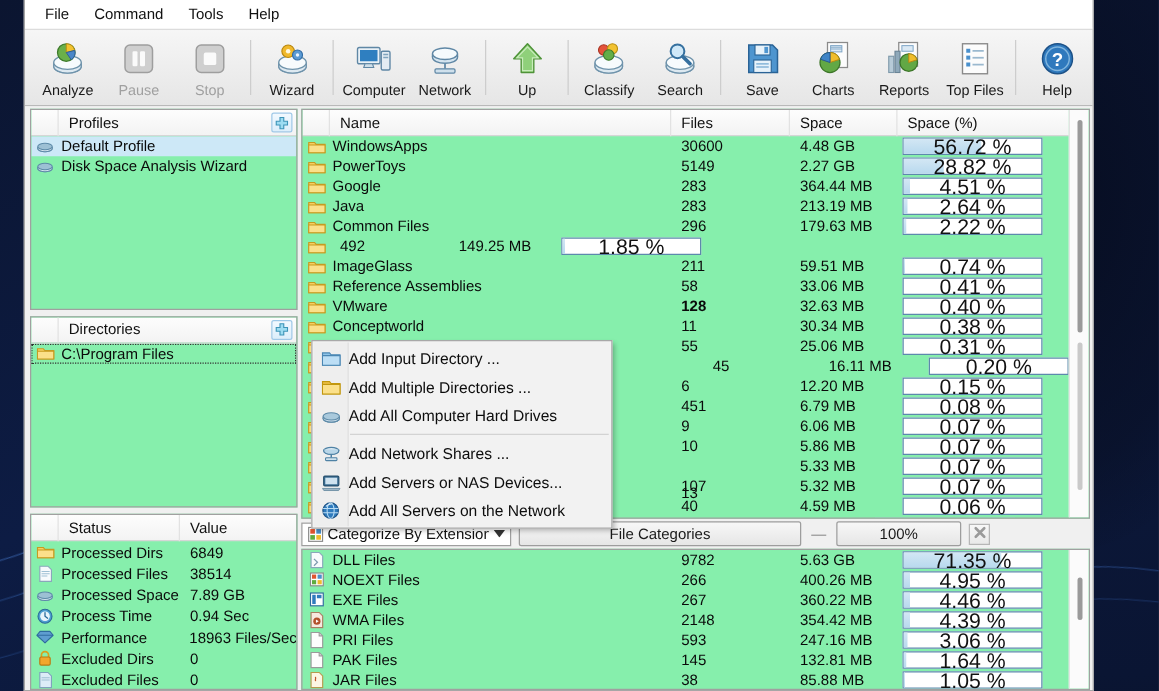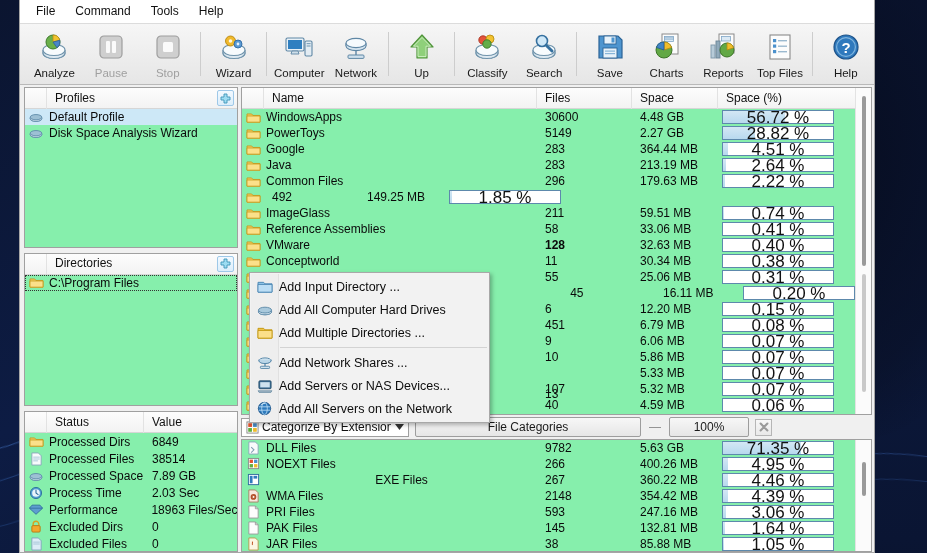--- a/index.html
+++ b/index.html
@@ -238,21 +238,21 @@
   .btn-gray {
     height: 20px;
     border: 1px solid #9d9d9d;
     border-radius: 2px;
     background: linear-gradient(#f7f7f7,#e6e6e6);
     font-size: 12px; color: #1a1a1a;
     display: flex; align-items: center; justify-content: center;
     cursor: default;
   }
   #btn-filecats { flex: 1 1 auto; max-width: 226px; }
-  #btn-zoom { width: 80px; }
+  #btn-zoom { width: 100px; }
   .dash { color:#888; font-size: 12px; padding: 0 2px; }
   .closebox {
     width: 17px; height: 17px;
     border: 1px solid #b6b6b6;
     background: linear-gradient(#f7f7f7,#e9e9e9);
     display: flex; align-items:center; justify-content:center;
     cursor: default;
   }
 
   
@@ -617,21 +617,21 @@
 
           <div class="row" style="height:17px;">
             <span class="ico16">
               <svg width="14" height="14" viewBox="0 0 16 16">
                 <circle cx="8" cy="8" r="6.4" fill="#4f9fd0" stroke="#2b6b9a" stroke-width="1"></circle>
                 <circle cx="8" cy="8" r="4.4" fill="#e9f4fb"></circle>
                 <path d="M8 4.6V8l2.4 1.8" stroke="#2b6b9a" stroke-width="1.2" fill="none" stroke-linecap="round"></path>
               </svg>
             </span>
             <span class="cell txt" style="width:97px;padding-left:2px;">Process Time</span>
-            <span class="cell txt">2.03 Sec</span>
+            <span class="cell txt">0.94 Sec</span>
           </div>
 
           <div class="row" style="height:17px;">
             <span class="ico16">
               <svg width="14" height="13" viewBox="0 0 16 14">
                 <path d="M3.5 2h9l3 3.5L8 12.5 .5 5.5z" fill="#5e9dd0" stroke="#2f6b9e" stroke-width="1" stroke-linejoin="round"></path>
                 <path d="M.5 5.5h15" stroke="#2f6b9e" stroke-width=".9"></path>
               </svg>
             </span>
             <span class="cell txt" style="width:97px;padding-left:2px;">Performance</span>
@@ -1045,21 +1045,21 @@
                 </span>
               </div>
               <div class="row">
                 <span class="ico16">
                   <svg width="13" height="14" viewBox="0 0 14 15">
                     <rect x="1.5" y="1.5" width="11" height="11" fill="#fff" stroke="#2f6b9e" stroke-width="1"></rect>
                     <rect x="3" y="3" width="3" height="8" fill="#2f7bbd"></rect>
                     <rect x="7" y="3" width="4" height="3" fill="#2f7bbd"></rect>
                   </svg>
                 </span>
-                <span class="cell txt" style="width: 273px; padding-left: 2px; text-align: center;">EXE Files</span>
+                <span class="cell txt" style="width: 273px; padding-left: 2px;">EXE Files</span>
                 <span class="cell txt" style="width: 95px;">267</span>
                 <span class="cell txt" style="width: 86px;">360.22 MB</span>
                 <span class="pct-wrap">
                   <span class="pct-fill" style="width: 4.46%;"></span>
                   <span class="pct-text txt">4.46 %</span>
                 </span>
               </div>
               <div class="row">
                 <span class="ico16">
                   <svg width="13" height="14" viewBox="0 0 14 15">
@@ -1140,36 +1140,36 @@
           <path d="M1 2.5h6l1.4 1.6H16V13H1z" fill="#8fc4e8" stroke="#4a86b3" stroke-width="1"></path>
           <path d="M1 4.8h15V13H1z" fill="#bcdef5" stroke="#4a86b3" stroke-width=".9"></path>
         </svg>
       </span>
       <span class="txt">Add Input Directory ...</span>
     </div>
 
     <div class="ctx-item">
       <span class="ctx-ico">
         <svg width="16" height="14" viewBox="0 0 17 15">
+          <path d="M1 2.5h6l1.4 1.6H16V13H1z" fill="#f0c54c" stroke="#c2970f" stroke-width="1"></path>
+          <path d="M1 4.8h15V13H1z" fill="#fbe08a" stroke="#c2970f" stroke-width=".9"></path>
+        </svg>
+      </span>
+      <span class="txt">Add Multiple Directories ...</span>
+    </div>
+
+    <div class="ctx-item">
+      <span class="ctx-ico">
+        <svg width="16" height="14" viewBox="0 0 17 15">
           <ellipse cx="8.5" cy="9.5" rx="7" ry="3.1" fill="#eaf2f7" stroke="#5d8aa8" stroke-width="1"></ellipse>
           <path d="M1.5 8v1.5c0 1.7 3.1 3.1 7 3.1s7-1.4 7-3.1V8" fill="#d2e3ee" stroke="#5d8aa8" stroke-width="1"></path>
           <ellipse cx="8.5" cy="7.6" rx="7" ry="3.1" fill="#a9c9dc" stroke="#5d8aa8" stroke-width="1"></ellipse>
         </svg>
       </span>
       <span class="txt">Add All Computer Hard Drives</span>
-    </div>
-
-    <div class="ctx-item">
-      <span class="ctx-ico">
-        <svg width="16" height="14" viewBox="0 0 17 15">
-          <path d="M1 2.5h6l1.4 1.6H16V13H1z" fill="#f0c54c" stroke="#c2970f" stroke-width="1"></path>
-          <path d="M1 4.8h15V13H1z" fill="#fbe08a" stroke="#c2970f" stroke-width=".9"></path>
-        </svg>
-      </span>
-      <span class="txt">Add Multiple Directories ...</span>
     </div>
 
     <div class="ctx-sep"></div>
 
     <div class="ctx-item">
       <span class="ctx-ico">
         <svg width="16" height="15" viewBox="0 0 17 16">
           <ellipse cx="8.5" cy="6" rx="6.4" ry="2.9" fill="#d9e9f3" stroke="#4f82a5" stroke-width="1"></ellipse>
           <path d="M2.1 4.8v1.4c0 1.6 2.9 2.9 6.4 2.9s6.4-1.3 6.4-2.9V4.8" fill="#b9d6e8" stroke="#4f82a5" stroke-width="1"></path>
           <path d="M8.5 9.6V12" stroke="#4f82a5" stroke-width="1.3"></path>

